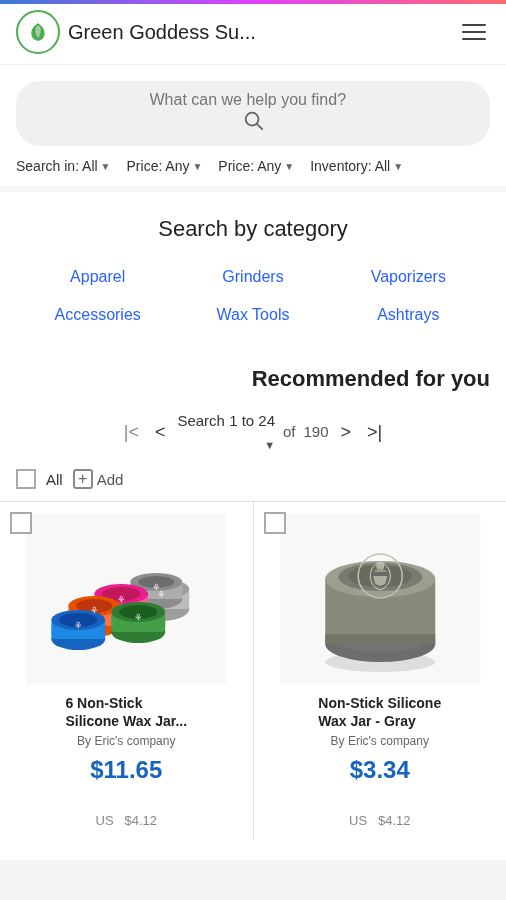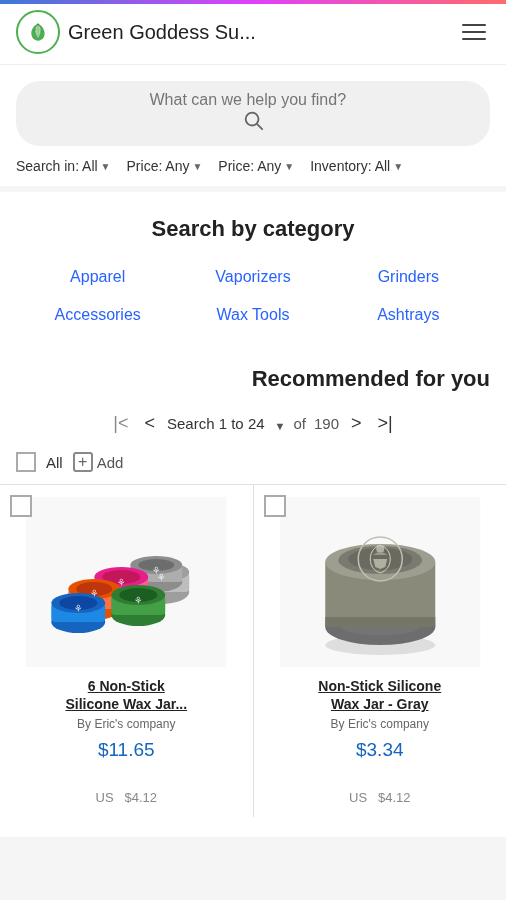--- a/index.html
+++ b/index.html
@@ -116,21 +116,21 @@
     .main-content {
       background: #fff;
       margin-top: 6px;
       padding-bottom: 20px;
     }
 
     
     .section-title {
       text-align: center;
       font-size: 22px;
-      font-weight: 700;
+      font-weight: 400;
       color: #222;
       padding: 24px 16px 16px;
     }
     .category-grid {
       display: flex;
       flex-wrap: wrap;
       justify-content: center;
       gap: 0;
       padding: 0 20px 16px;
     }
@@ -175,20 +175,21 @@
     }
     .showing-text {
       font-size: 15px;
       color: #333;
     }
     .showing-dropdown {
       display: inline-flex;
       align-items: flex-end;
       gap: 10px;
       cursor: pointer;
+      flex-direction: column;
     }
     .showing-dropdown .caret {
       font-size: 11px;
       color: #555;
     }
     .of-text {
       color: #555;
     }
 
     
@@ -271,40 +272,38 @@
     
     .product-svg {
       width: 100%;
       height: 100%;
     }
 
     .product-name {
       font-size: 14px;
       font-weight: 700;
       color: #222;
-      text-align: center;
       margin-bottom: 4px;
       line-height: 1.3;
-      text-decoration: underline;
     }
     .product-vendor {
       font-size: 12px;
       color: #666;
       margin-bottom: 8px;
       text-align: right;
     }
     .product-price-row {
       display: flex;
       flex-direction: column;
       align-items: center;
       gap: 2px;
     }
     .product-price-main {
-      font-size: 19px;
-      font-weight: 400;
+      font-size: 24px;
+      font-weight: 700;
       color: #1565c0;
     }
     .product-price-sub {
       font-size: 13px;
       color: #888;
       margin-top: 27px;
     }
   </style>
 </head>
 <body>
@@ -363,22 +362,22 @@
       <span class="caret">▼</span>
     </div>
   </div>
 </div>
 
 <div class="main-content">
 
   <div class="section-title">Search by category</div>
   <div class="category-grid">
     <a class="category-item">Apparel</a>
+    <a class="category-item">Grinders</a>
     <a class="category-item">Vaporizers</a>
-    <a class="category-item">Grinders</a>
     <a class="category-item">Accessories</a>
     <a class="category-item">Wax Tools</a>
     <a class="category-item">Ashtrays</a>
   </div>
 
   <div class="recommended-title">Recommended for you</div>
 
   <div class="pagination-row">
     <span class="nav-btn">|&lt;</span>
     <span class="nav-btn active">&lt;</span>

